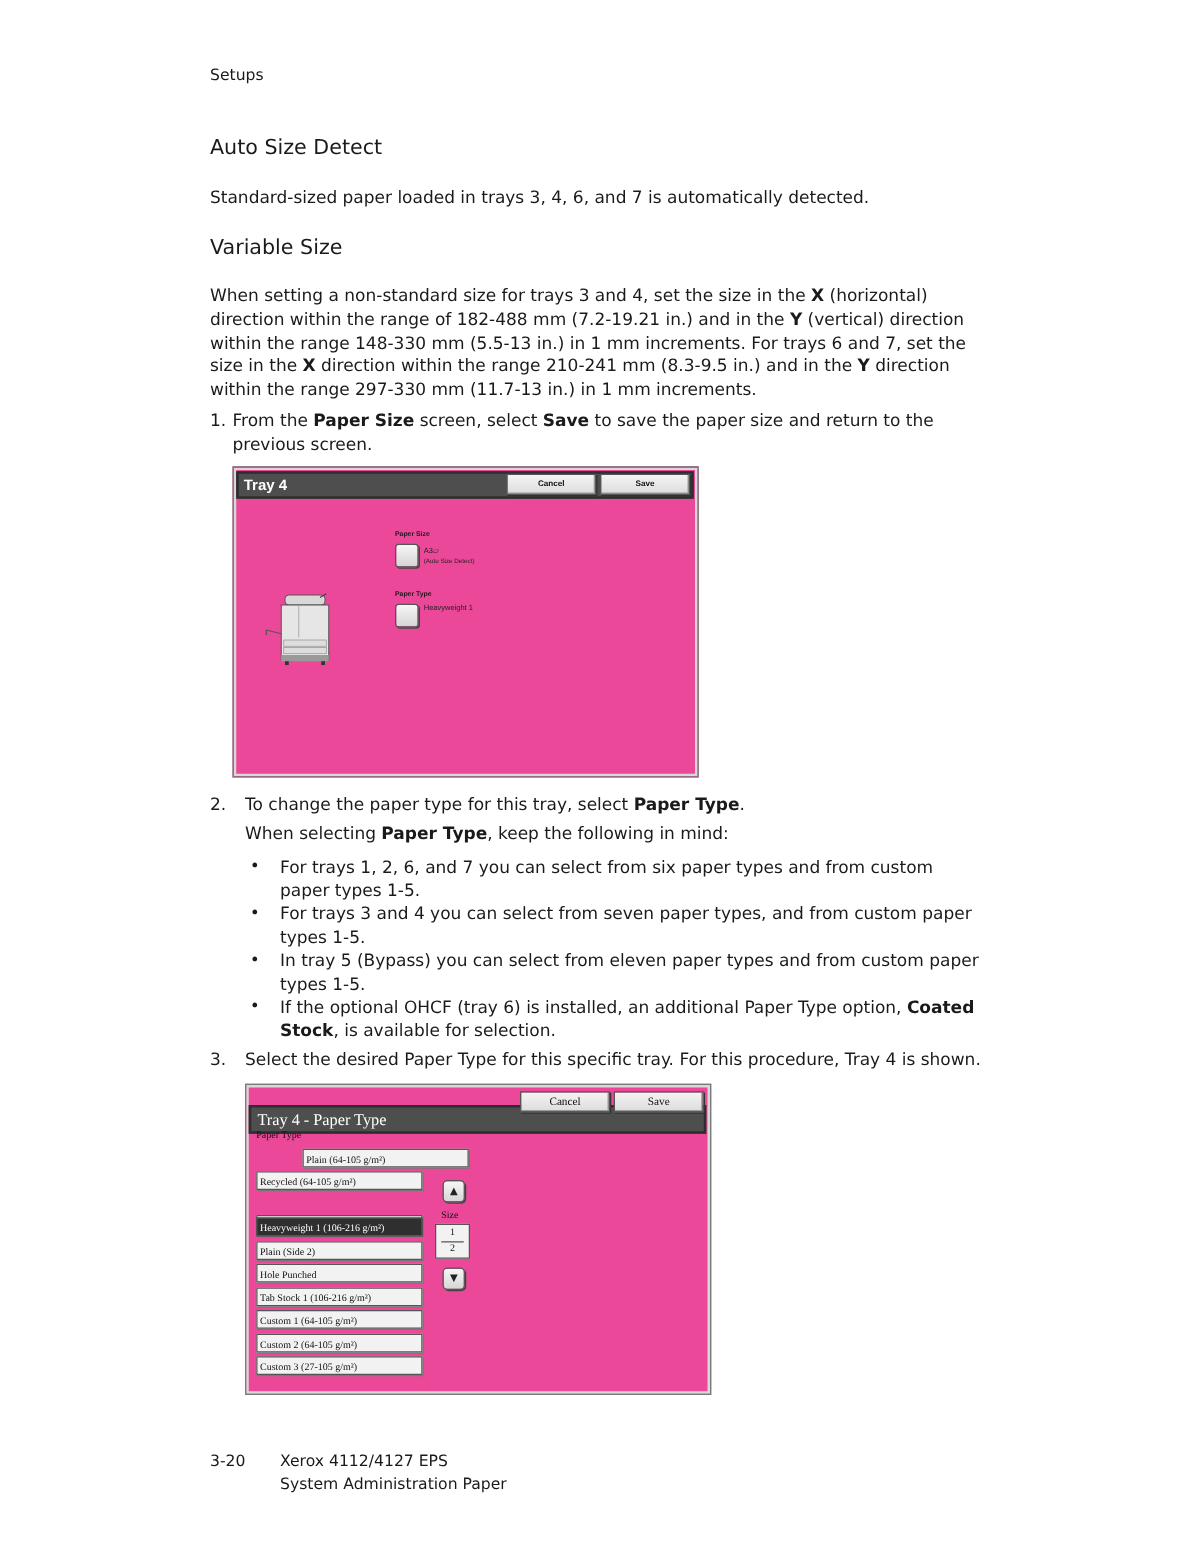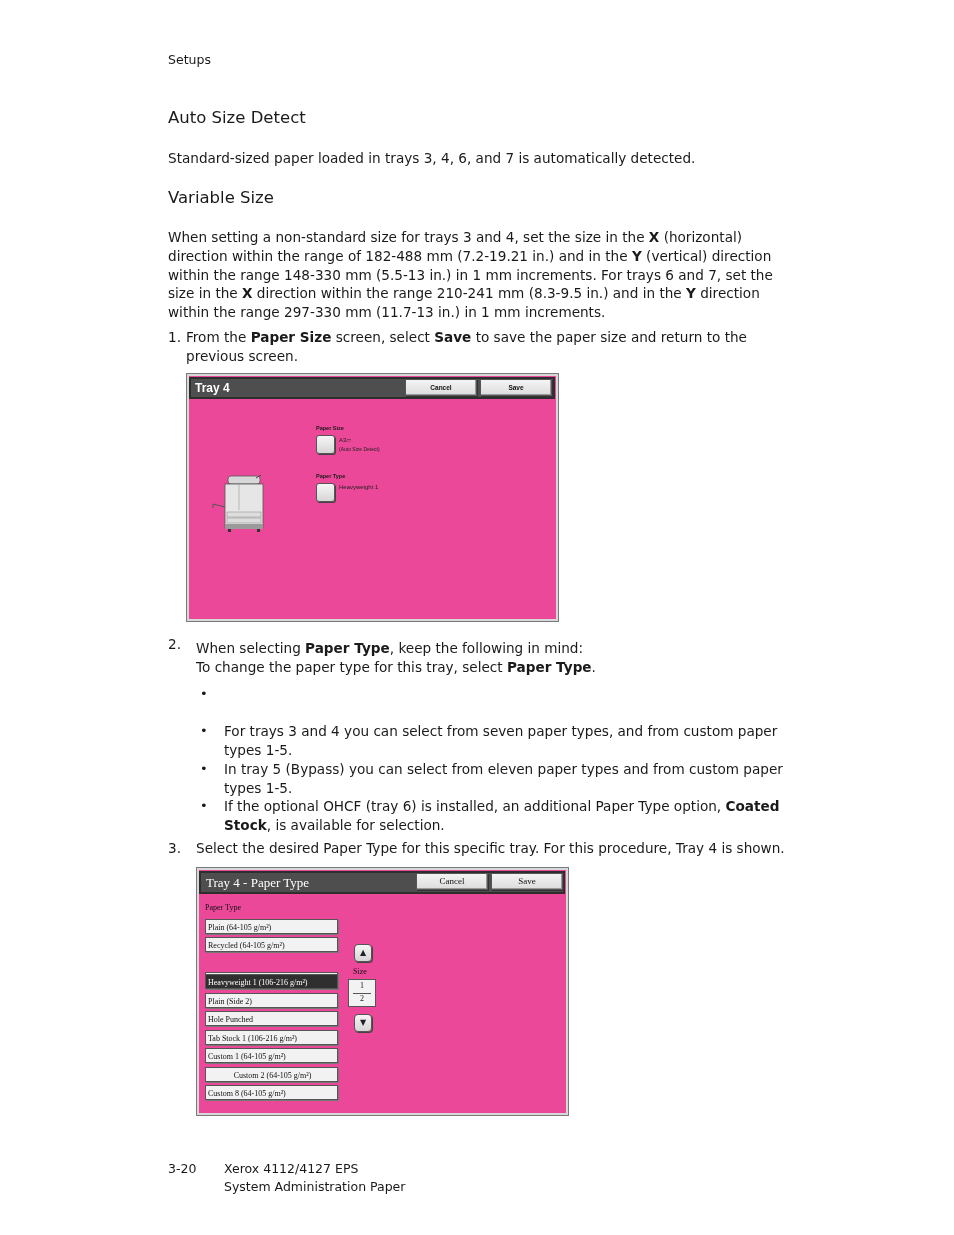--- a/index.html
+++ b/index.html
@@ -85,64 +85,65 @@
     <rect x="14" y="50" width="38" height="5" fill="#9a9a9a"></rect>
     <rect x="17" y="55" width="3" height="3" fill="#333"></rect>
     <rect x="46" y="55" width="3" height="3" fill="#333"></rect>
     <line x1="2" y1="30" x2="14" y2="33" stroke="#555" stroke-width="1"></line>
     <line x1="2" y1="30" x2="2" y2="34" stroke="#555" stroke-width="1"></line>
   </svg>
 </div>
 
 <div class="abs step" style="left:168px; top:635px; width:620px;">
   <span class="num">2.</span>
+  <div style="margin-left:28px;"><span>To change the paper type for this tray, select </span><b>Paper Type</b><span>.</span></div>
   <div style="margin-left:28px; margin-top:4px;"><span>When selecting </span><b>Paper Type</b><span>, keep the following in mind:</span></div>
-  <div style="margin-left:28px;"><span>To change the paper type for this tray, select </span><b>Paper Type</b><span>.</span></div>
 </div>
 
 <div class="abs bullet" style="left:224px; top:685px; width:564px;">
   <span class="dot">•</span>
+  <span>For trays 1, 2, 6, and 7 you can select from six paper types and from custom paper types 1-5.</span>
 </div>
 <div class="abs bullet" style="left:224px; top:722px; width:564px;">
   <span class="dot">•</span>
   <span>For trays 3 and 4 you can select from seven paper types, and from custom paper types 1-5.</span>
 </div>
 <div class="abs bullet" style="left:224px; top:760px; width:564px;">
   <span class="dot">•</span>
   <span>In tray 5 (Bypass) you can select from eleven paper types and from custom paper types 1-5.</span>
 </div>
 <div class="abs bullet" style="left:224px; top:797px; width:564px;">
   <span class="dot">•</span>
   <span>If the optional OHCF (tray 6) is installed, an additional Paper Type option, </span><b>Coated Stock</b><span>, is available for selection.</span>
 </div>
 
 <div class="abs step" style="left:168px; top:839px; width:620px;">
   <span class="num">3.</span>
   <div style="margin-left:28px;">Select the desired Paper Type for this specific tray.  For this procedure, Tray 4 is shown.</div>
 </div>
 
 <div class="abs screen" style="left:196px; top:867px; width:371px; height:247px;">
-  <div class="titlebar" style="left:2px; top:3px; width:362px; height:19px;">
+  <div class="titlebar" style="left:2px; top:16px; width:362px; height:19px;">
     <span class="s2-title" style="position:absolute; left:5px; top:2px;">Tray 4 - Paper Type</span>
   </div>
   <div class="tbtn s2-btn" style="left:219px; top:5px; width:70px; height:15px;">Cancel</div>
   <div class="tbtn s2-btn" style="left:294px; top:5px; width:70px; height:15px;">Save</div>
 
   <div class="s2-label abs" style="left:8px; top:35px;">Paper Type</div>
 
-  <div class="ptype" style="top:51px;">Plain (64-105 g/m²)</div>
+  <div class="ptype" style="top:51px;margin-left:37px;">Plain (64-105 g/m²)</div>
   <div class="ptype" style="top:69px;">Recycled (64-105 g/m²)</div>
   <div class="ptype" style="top:104px;">Lightweight (52-63 g/m²)</div>
   <div class="ptype sel" style="top:106px;">Heavyweight 1 (106-216 g/m²)</div>
   <div class="ptype" style="top:125px;">Plain (Side 2)</div>
   <div class="ptype" style="top:143px;">Hole Punched</div>
   <div class="ptype" style="top:162px;">Tab Stock 1 (106-216 g/m²)</div>
   <div class="ptype" style="top:180px;">Custom 1 (64-105 g/m²)</div>
-  <div class="ptype" style="top:199px;text-align:center;">Custom 2 (64-105 g/m²)</div>
-  <div class="ptype" style="top:217px;">Custom 8 (64-105 g/m²)</div>
+  <div class="ptype" style="top:199px;">Custom 2 (64-105 g/m²)</div>
+  <div class="ptype" style="top:217px;">Custom 3 (27-105 g/m²)</div>
 
   <div class="scroll-btn" style="left:157px; top:76px;"><span>▲</span></div>
   <div class="s2-label abs" style="left:156px; top:99px;">Size</div>
   <div class="pagebox" style="left:151px; top:111px;">
     <div style="position:absolute; left:0; right:0; top:1px;">1</div>
     <div class="line"></div>
     <div style="position:absolute; left:0; right:0; top:14px;">2</div>
   </div>
   <div class="scroll-btn" style="left:157px; top:146px;"><span>▼</span></div>
 </div>

